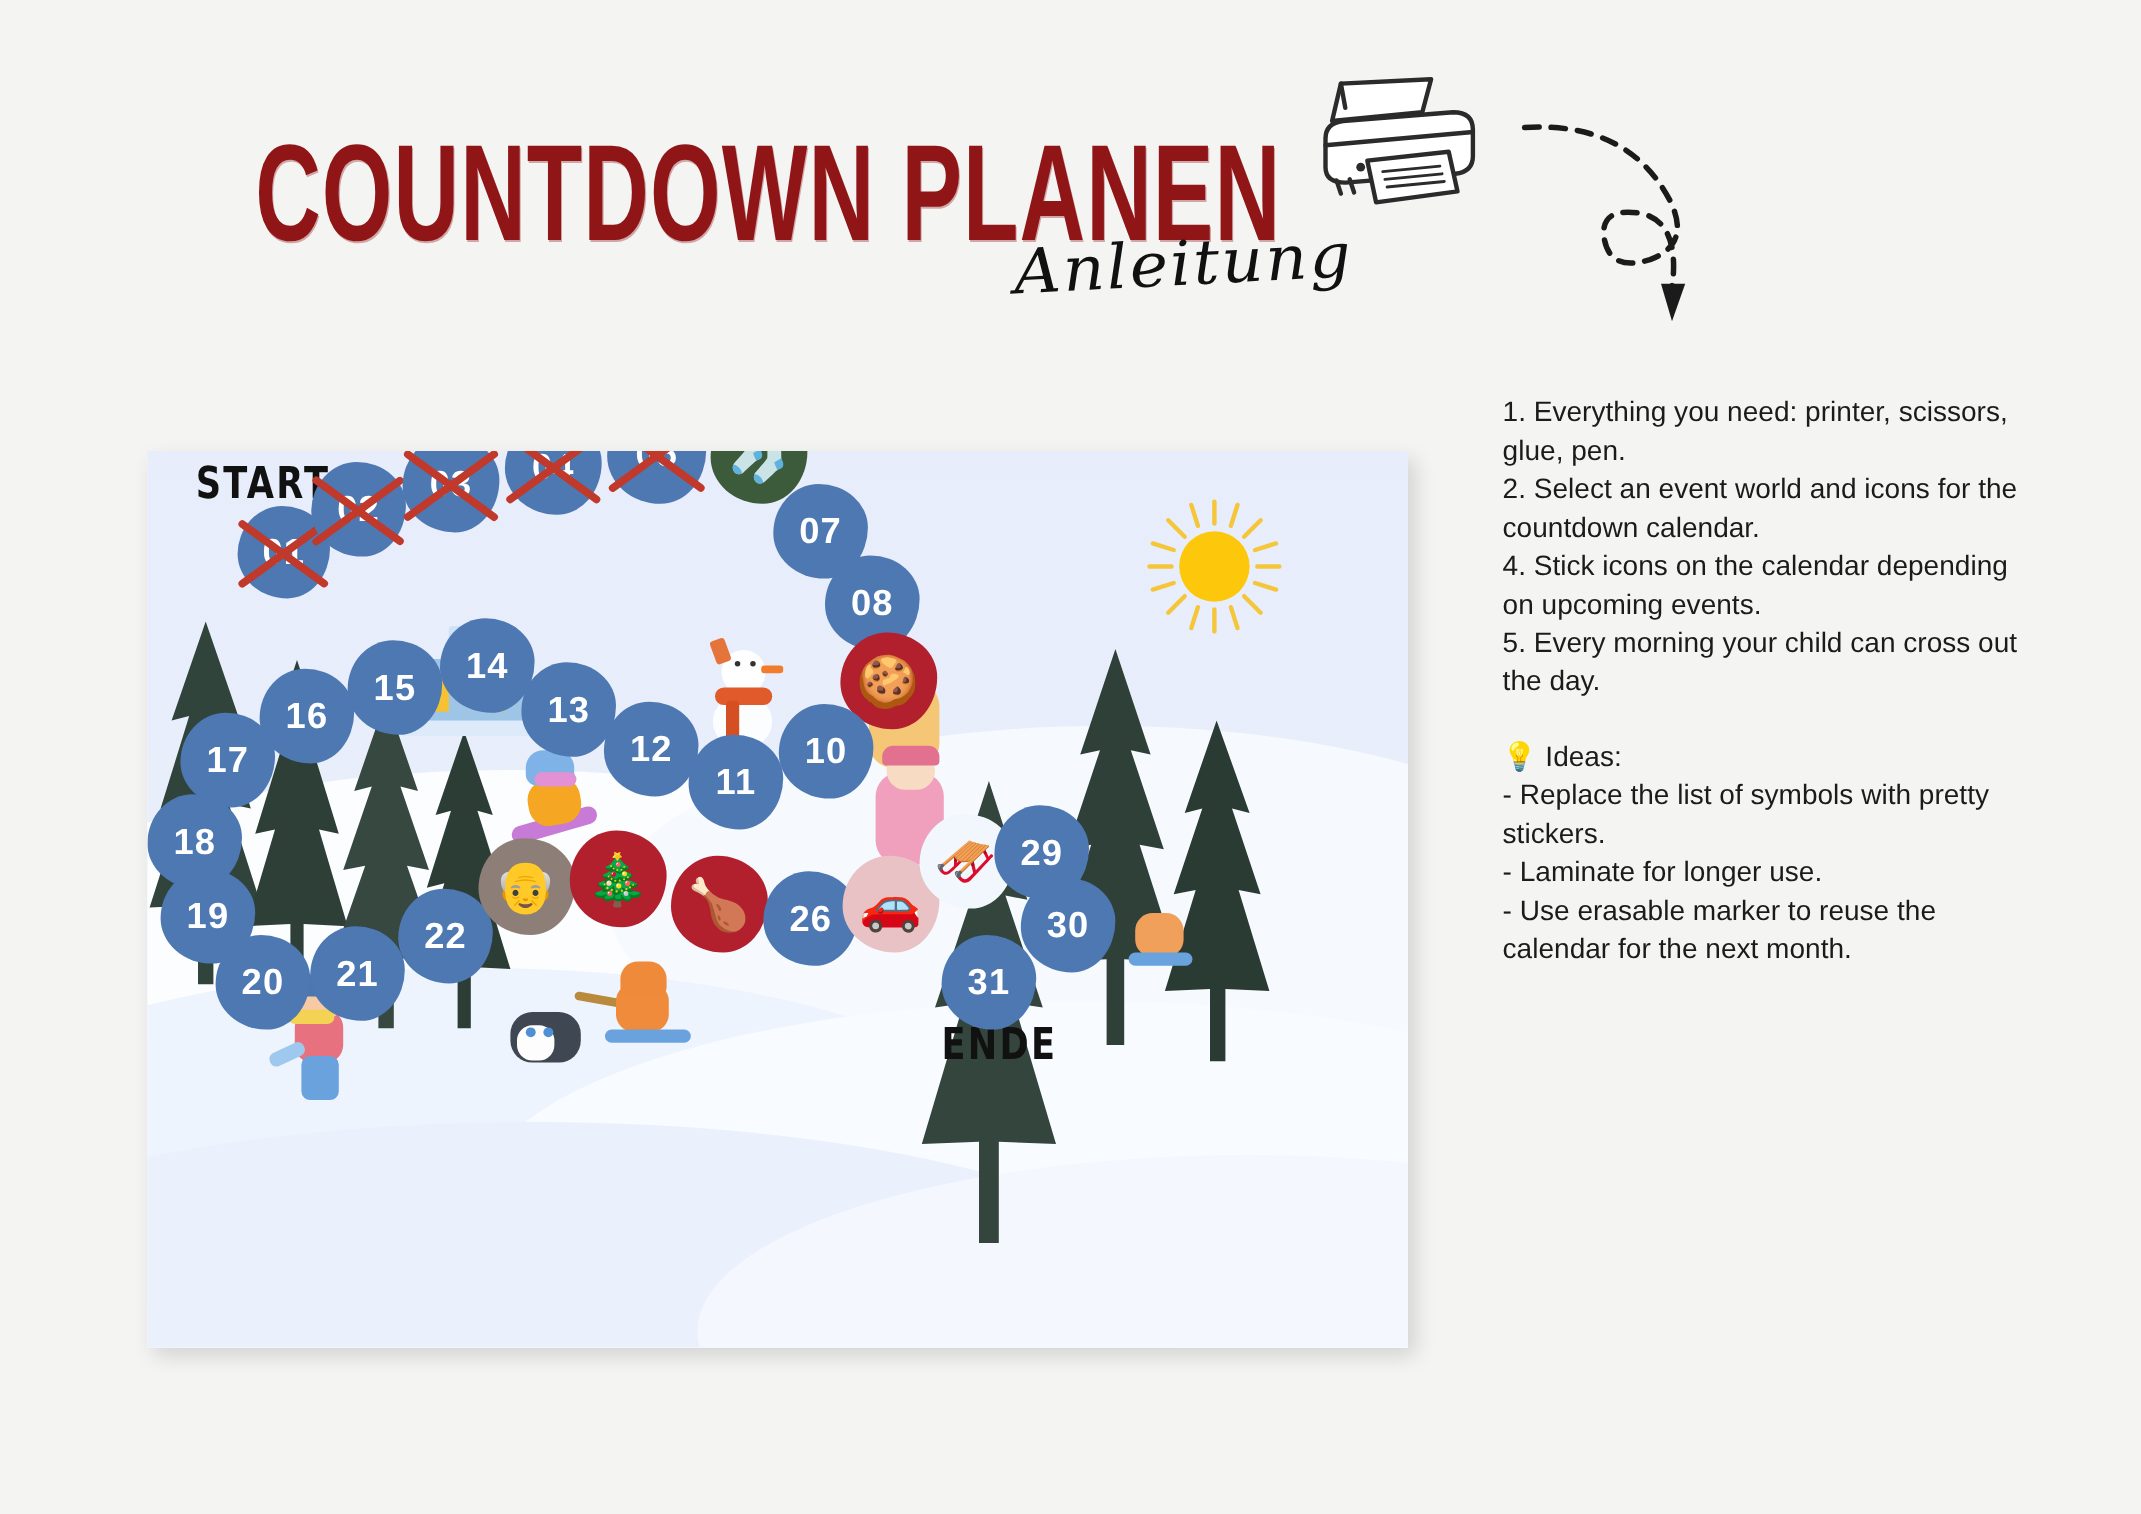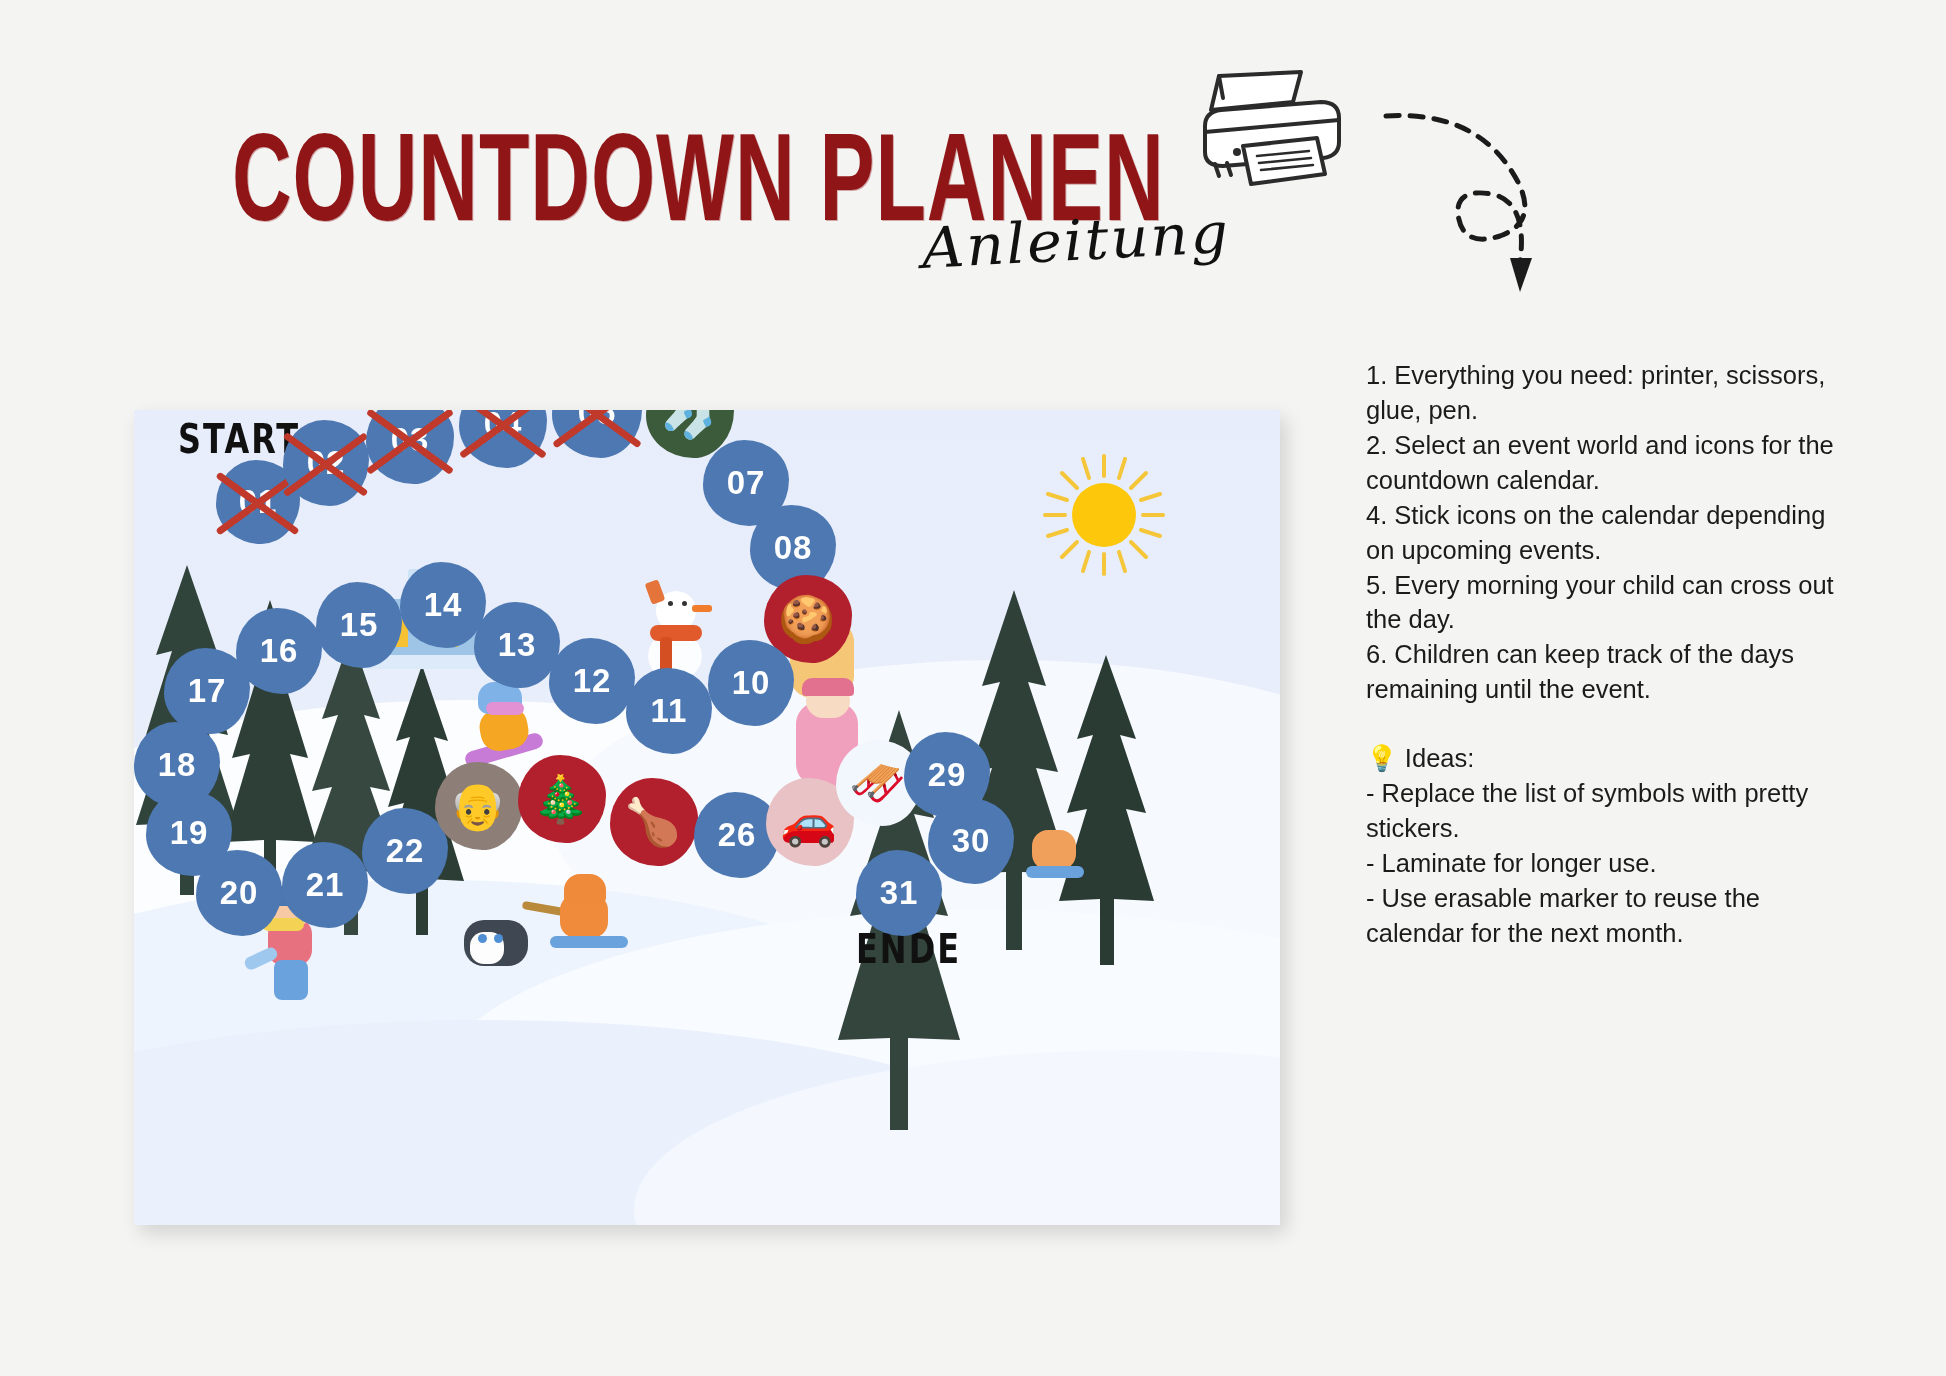--- a/index.html
+++ b/index.html
@@ -122,21 +122,20 @@
       </g>
       <path d="M130 168 L152 168 L140 202 Z" fill="#1b1b1b"></path>
     </svg>
   </div>
 
   <div id="instructions">
     <p>1. Everything you need: printer, scissors, glue, pen.</p>
     <p>2. Select an event world and icons for the countdown calendar.</p>
     <p>4. Stick icons on the calendar depending on upcoming events.</p>
     <p>5. Every morning your child can cross out the day.</p>
-    <p>6. Children can keep track of the days remaining until the event.</p>
 
     <div id="ideas-block">
       <p>
         <span class="bulb">💡</span>
         <span>Ideas:</span>
       </p>
       <p>- Replace the list of symbols with pretty stickers.</p>
       <p>- Laminate for longer use.</p>
       <p>- Use erasable marker to reuse the calendar for the next month.</p>
     </div>

